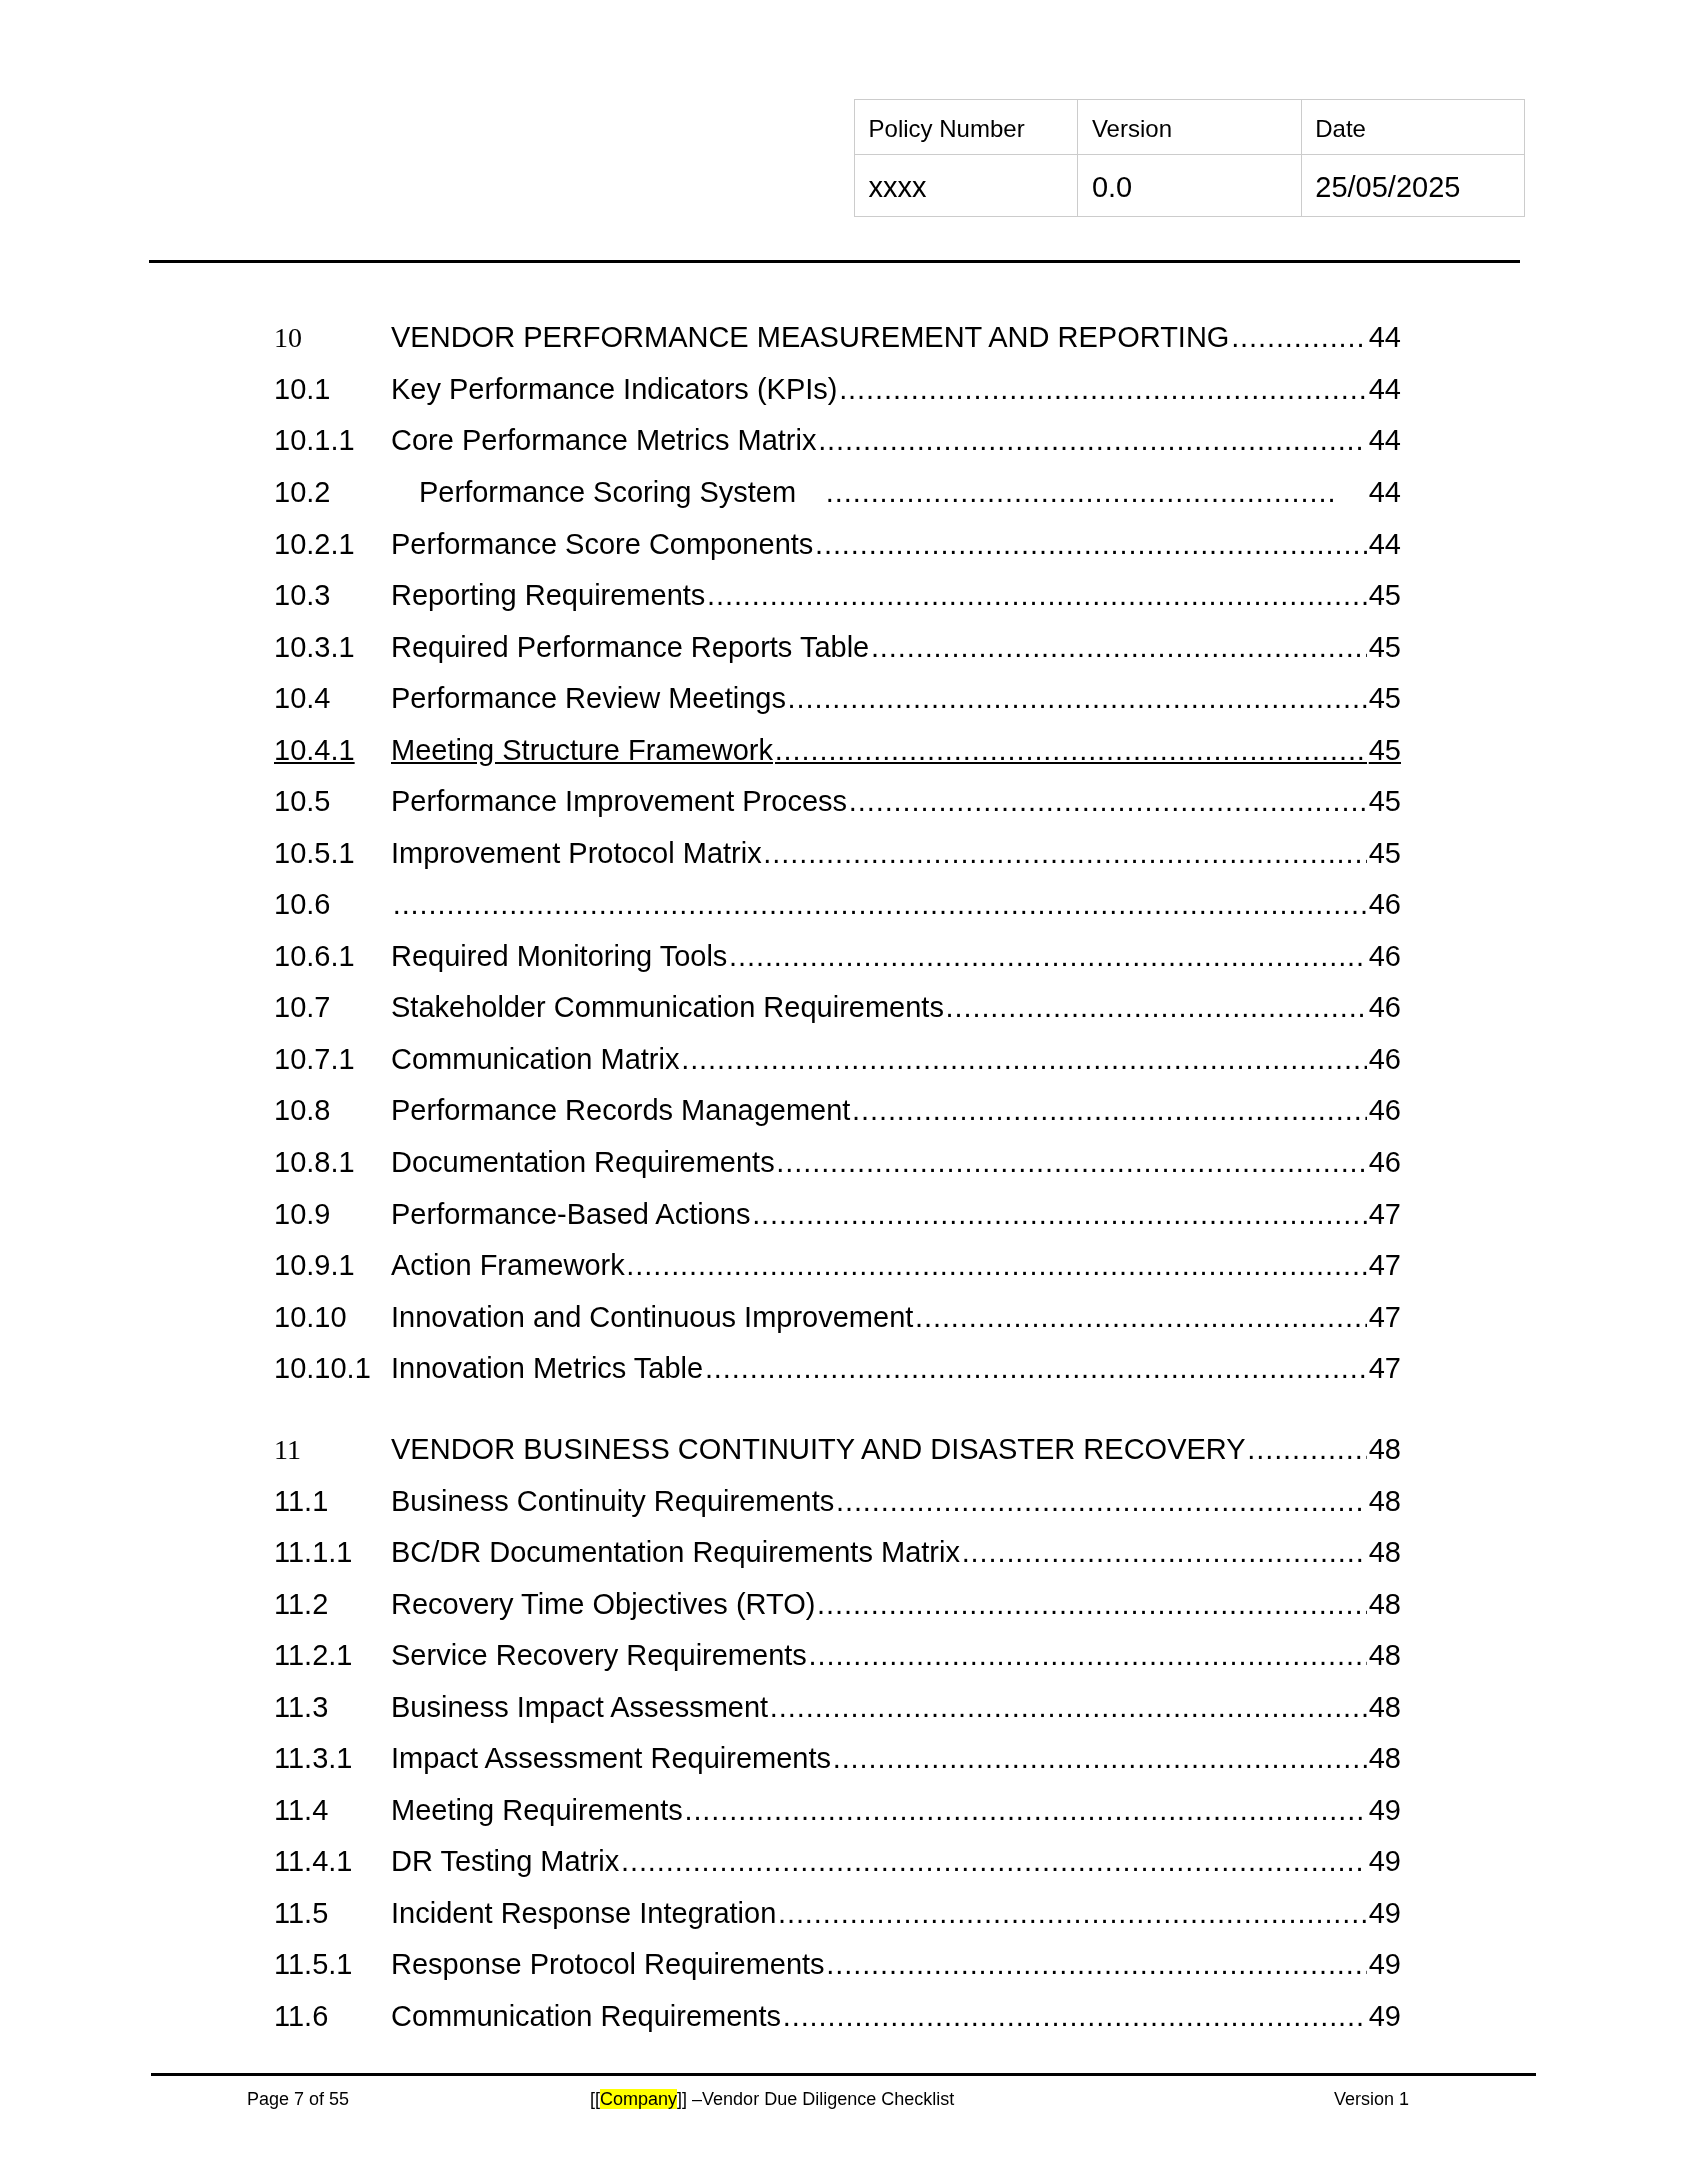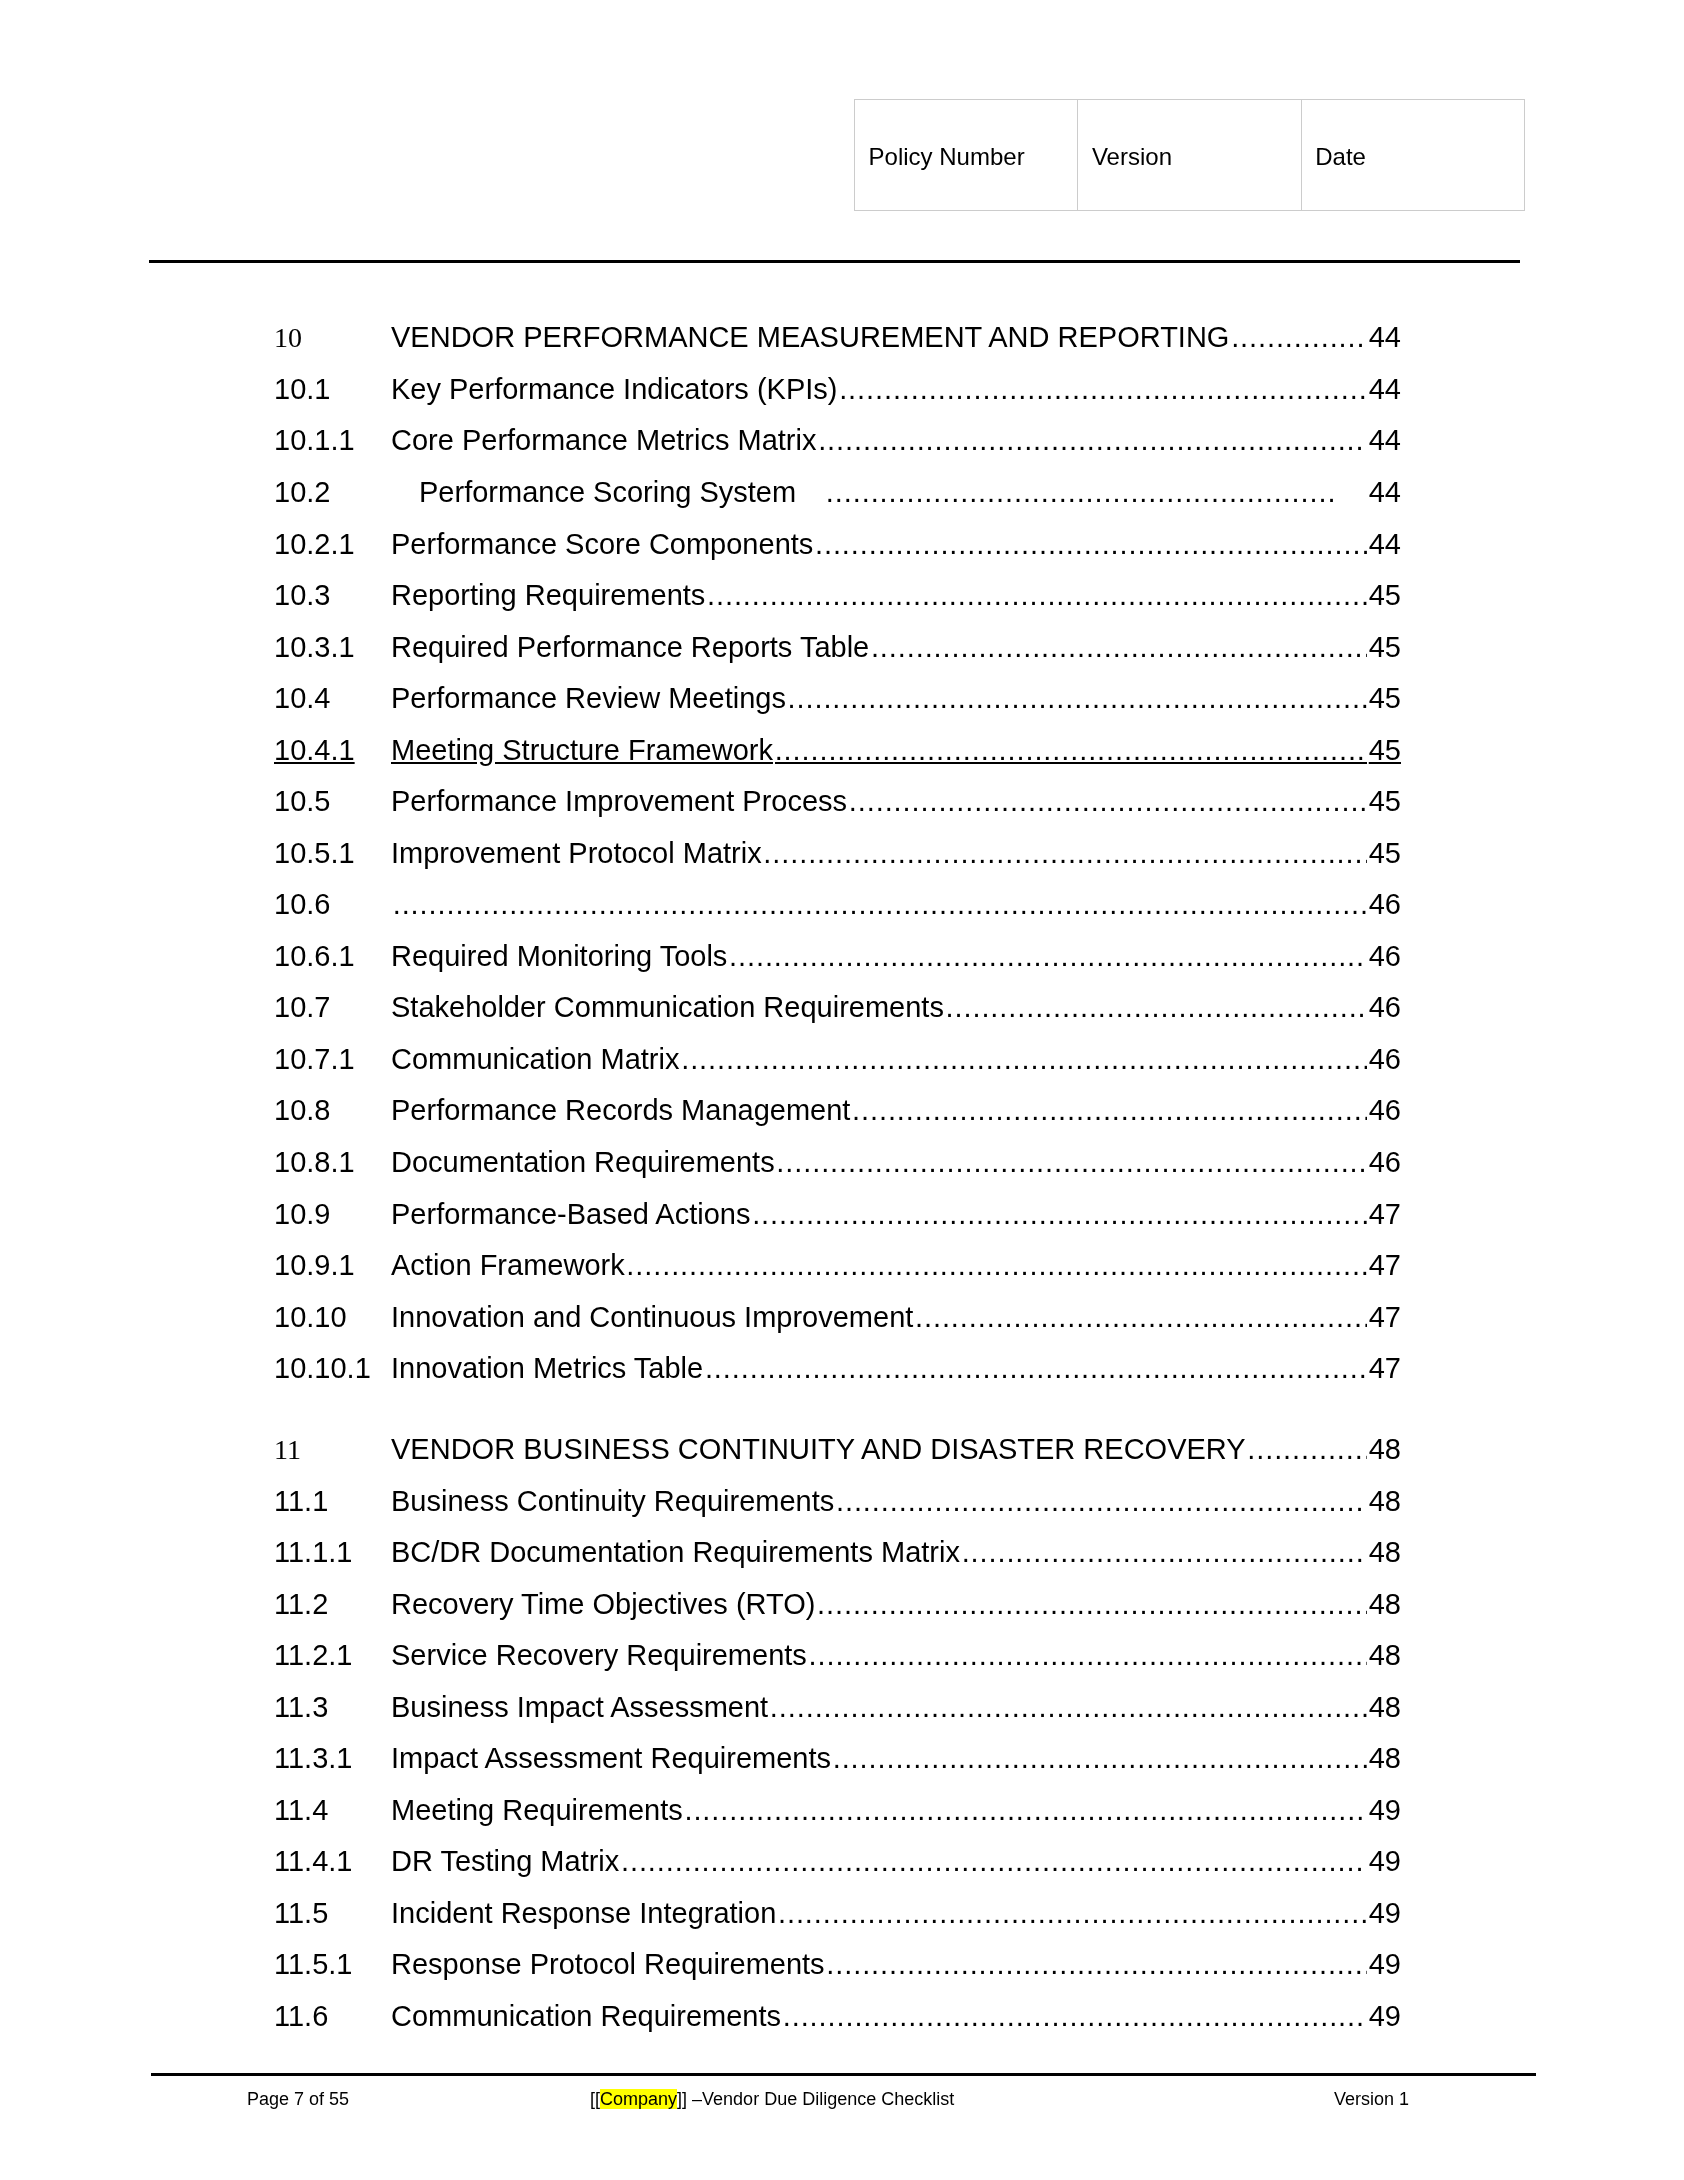--- a/index.html
+++ b/index.html
@@ -30,20 +30,25 @@
 </head>
 <body>
 
 <table class="hdr-table">
   <tbody>
       <tr class="h">
     <td>Policy Number</td>
     <td>Version</td>
     <td>Date</td>
   </tr>
+  <tr class="v">
+    <td>xxxx</td>
+    <td>0.0</td>
+    <td>25/05/2025</td>
+  </tr>
 </tbody>
   </table>
 
 <div class="rule-top"></div>
 
 <div class="toc" id="toc">
     <div class="toc-row" style="top: 319px;">
       <span class="toc-num lvl1">10</span>
       <span class="toc-title">VENDOR PERFORMANCE MEASUREMENT AND REPORTING</span>
       <span class="toc-dots"></span>

